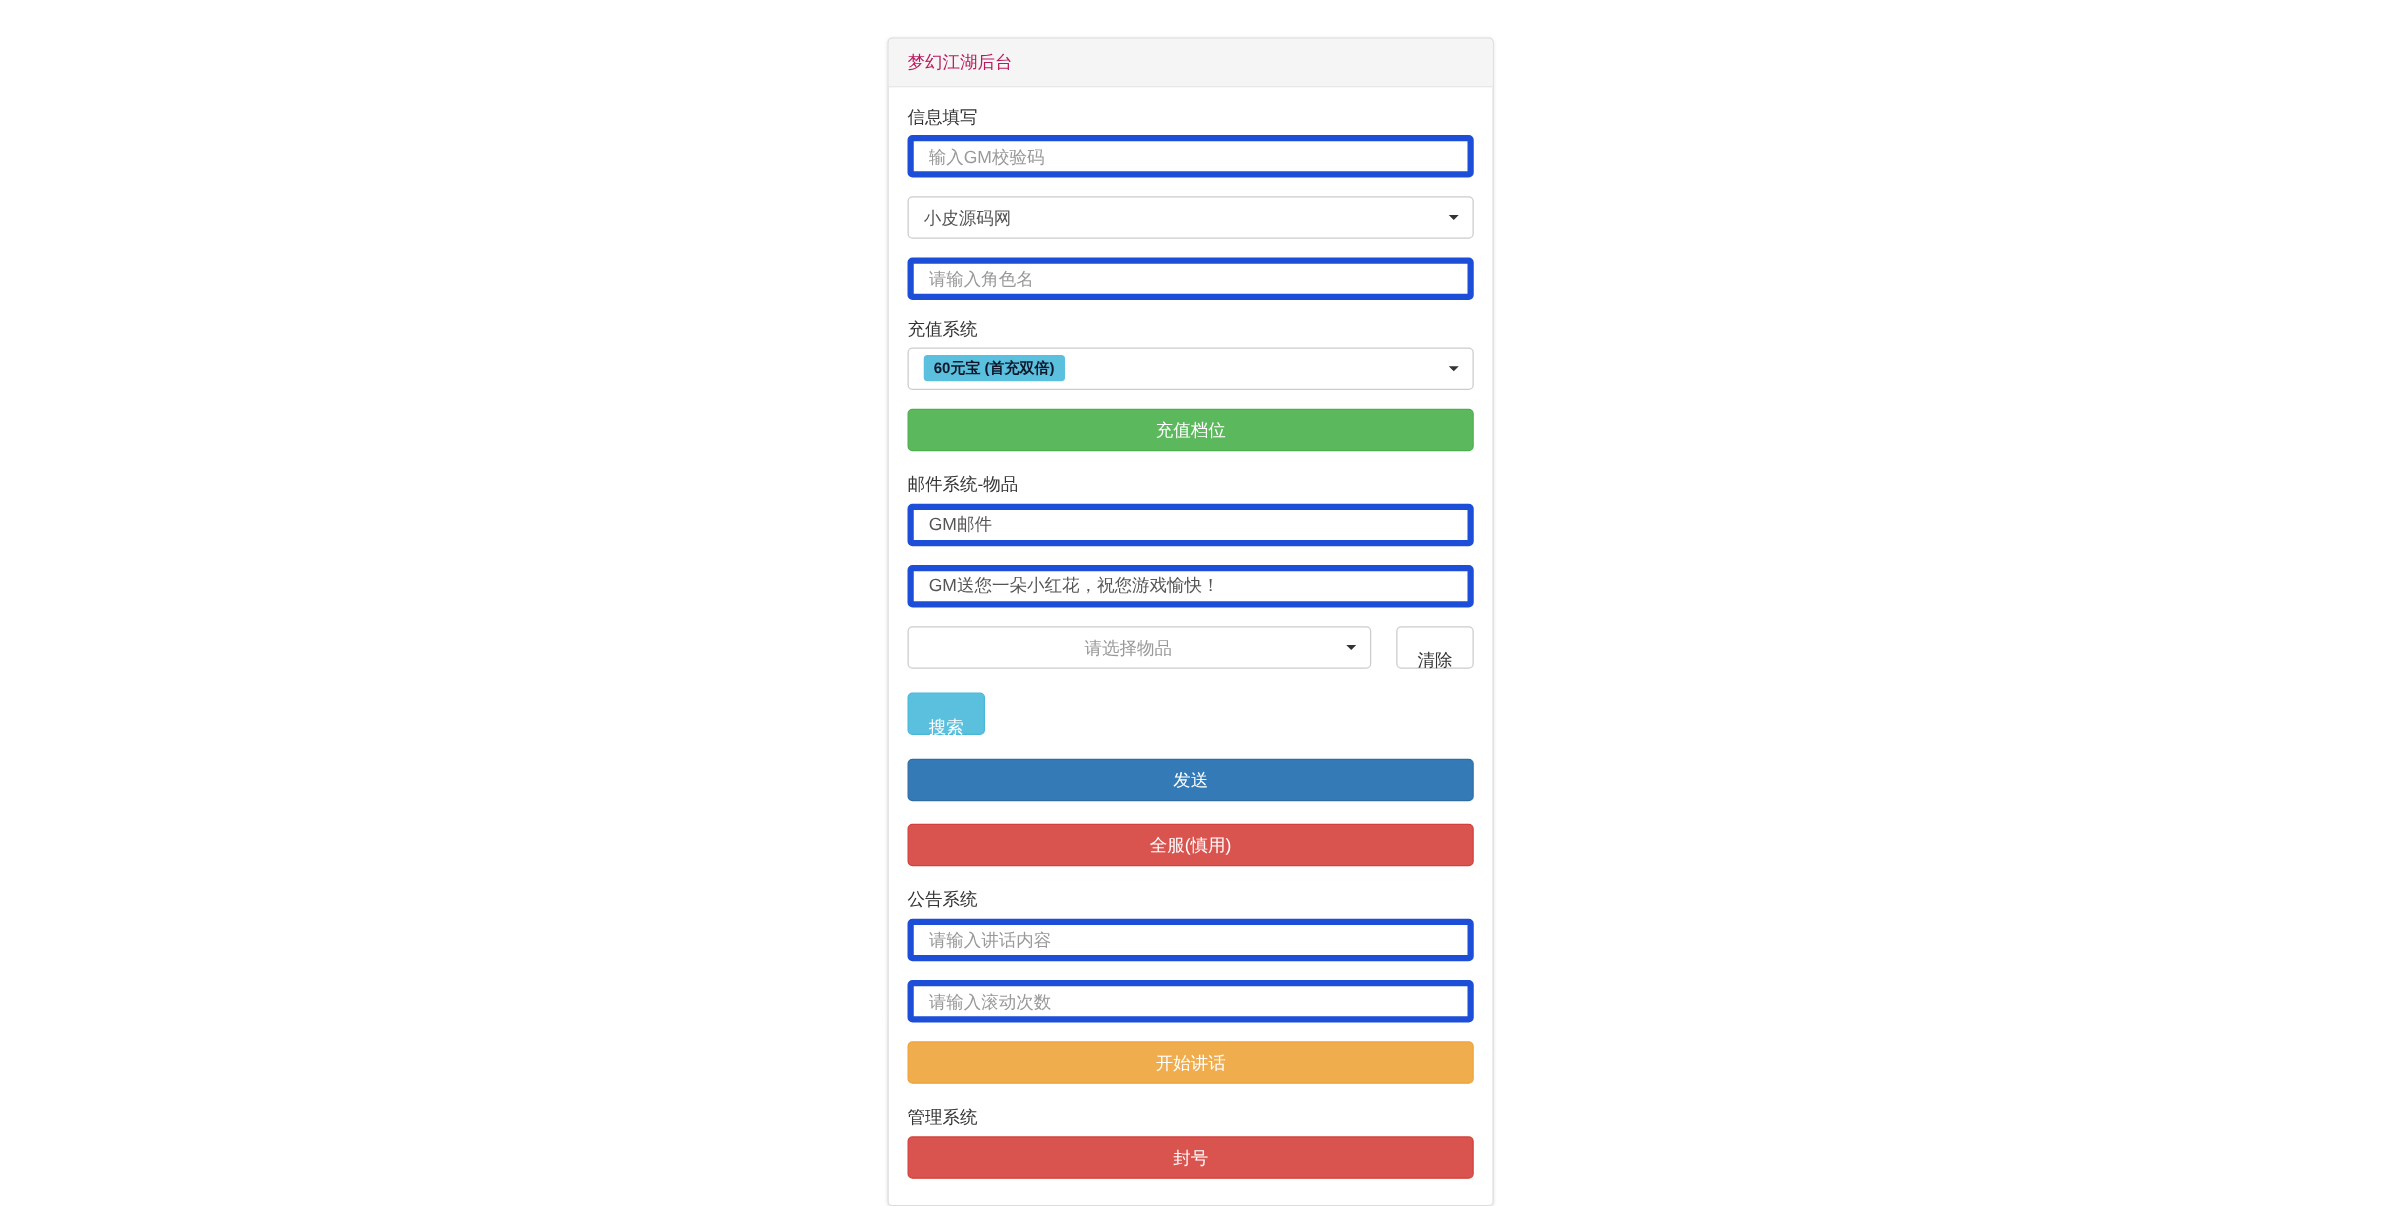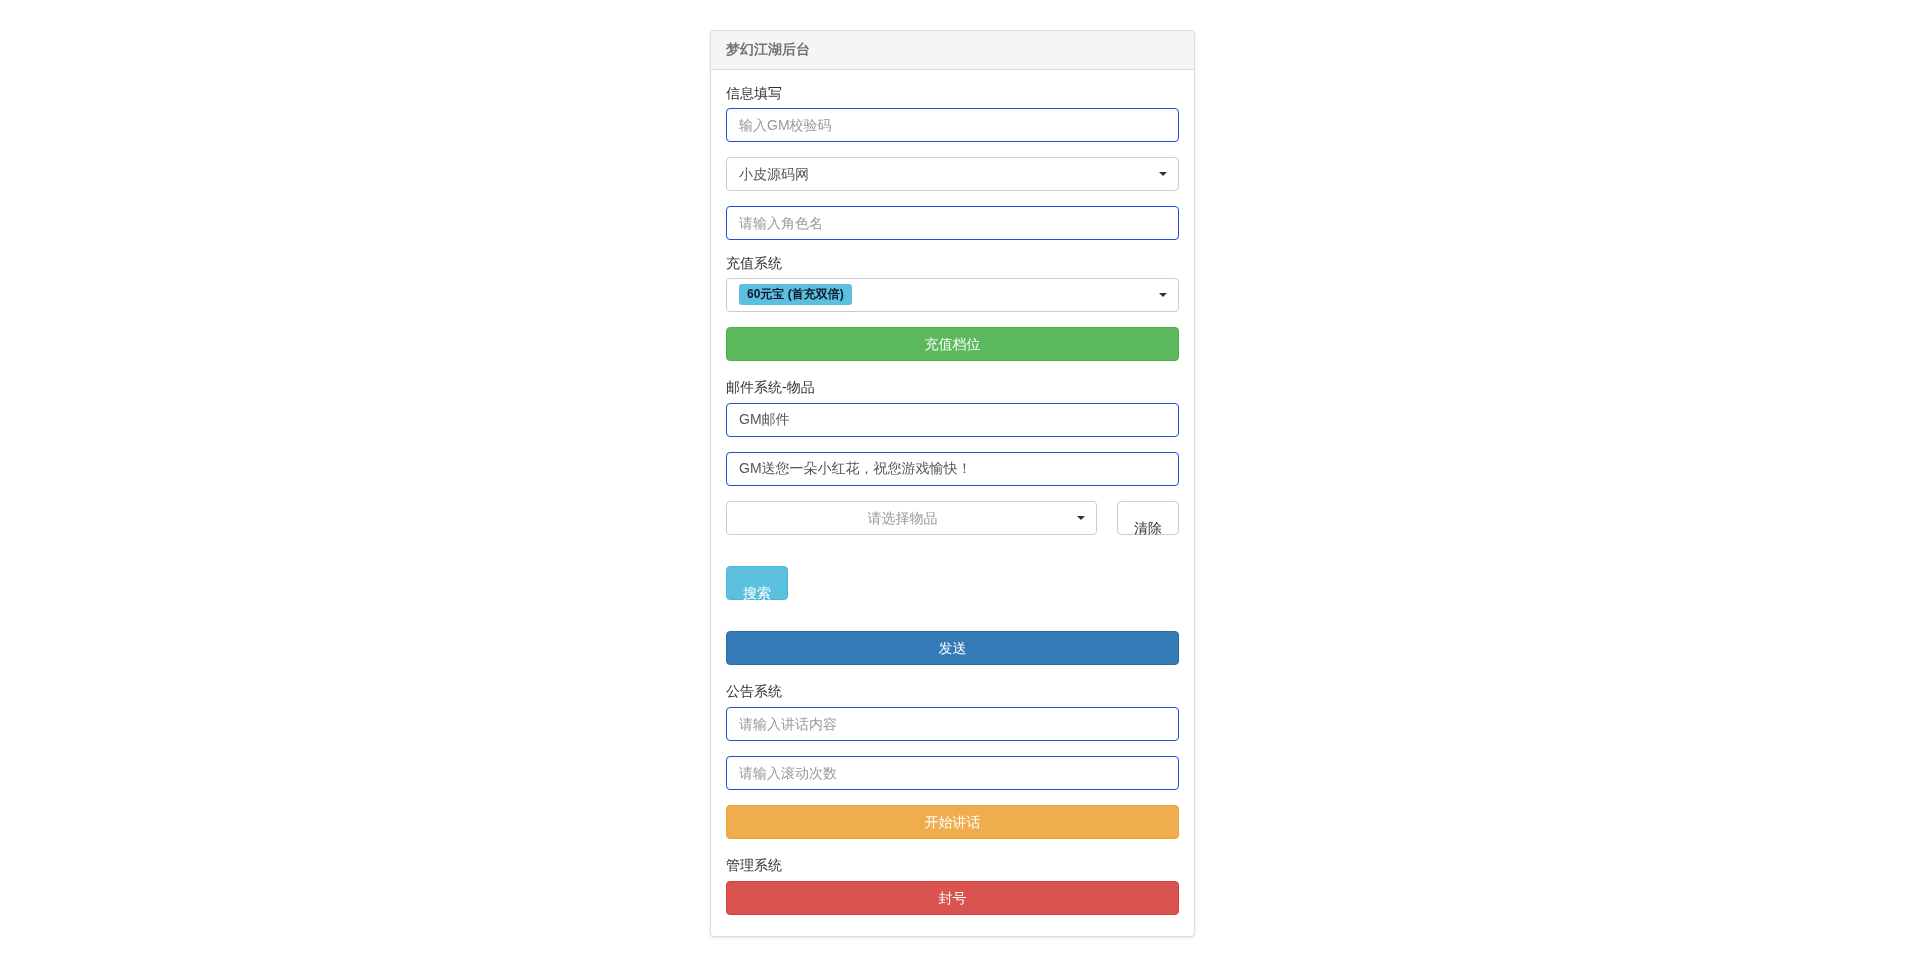--- a/index.html
+++ b/index.html
@@ -22,43 +22,43 @@
       box-shadow: 0 1px 3px rgba(0,0,0,0.1);
     }
     .panel-header {
       background: #f5f5f5;
       border-bottom: 1px solid #ddd;
       padding: 10px 15px;
       border-radius: 4px 4px 0 0;
     }
     .panel-header h3 {
       font-size: 14px;
-      font-weight: bold;
-      color: #737373;
+      font-weight: normal;
+      color: #be185d;
     }
     .panel-body {
       padding: 15px;
     }
     .form-label {
       display: block;
       font-size: 14px;
       color: #333;
       margin-bottom: 5px;
       margin-top: 0;
     }
     .form-control {
       display: block;
       width: 100%;
       height: 34px;
       padding: 6px 12px;
       font-size: 14px;
       line-height: 1.42857143;
       color: #555;
       background-color: #fff;
-      border: 1px solid #1d4ed8;
+      border: 5px solid #1d4ed8;
       border-radius: 4px;
       margin-bottom: 15px;
     }
     .form-control::placeholder {
       color: #999;
     }
     .select-wrapper {
       position: relative;
       margin-bottom: 15px;
     }
@@ -146,21 +146,21 @@
       position: relative;
     }
     .input-group-main .form-control,
     .input-group-main .select-display {
       margin-bottom: 0;
     }
     .input-group-btn {
       flex-shrink: 0;
     }
     .input-group-btn .btn {
-      margin-bottom: 16px;
+      margin-bottom: 4px;
       width: auto;
       padding: 16px 16px;
       height: 34px;
     }
     .select-placeholder {
       color: #999;
     }
     .section-spacing {
       margin-top: 0;
     }
@@ -212,20 +212,21 @@
       </div>
     </div>
 
     <div class="input-group">
       <div class="input-group-btn">
         <button class="btn btn-info">搜索</button>
       </div>
     </div>
 
     <button class="btn btn-primary">发送</button>
+    <button class="btn btn-danger">全服(慎用)</button>
 
     <label class="form-label mb-tight">公告系统</label>
     <input type="text" class="form-control" placeholder="请输入讲话内容" style="">
     <input type="text" class="form-control" placeholder="请输入滚动次数" style="">
     <button class="btn btn-warning">开始讲话</button>
 
     <label class="form-label mb-tight">管理系统</label>
     <button class="btn btn-danger" style="margin-bottom:6px;">封号</button>
 
   </div>

